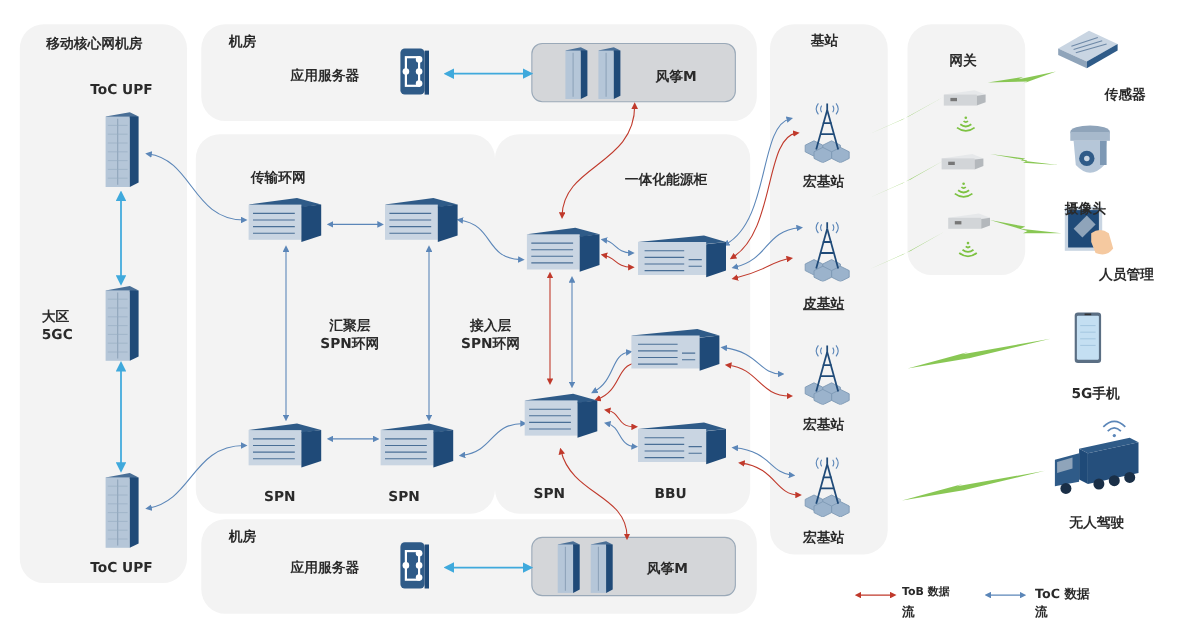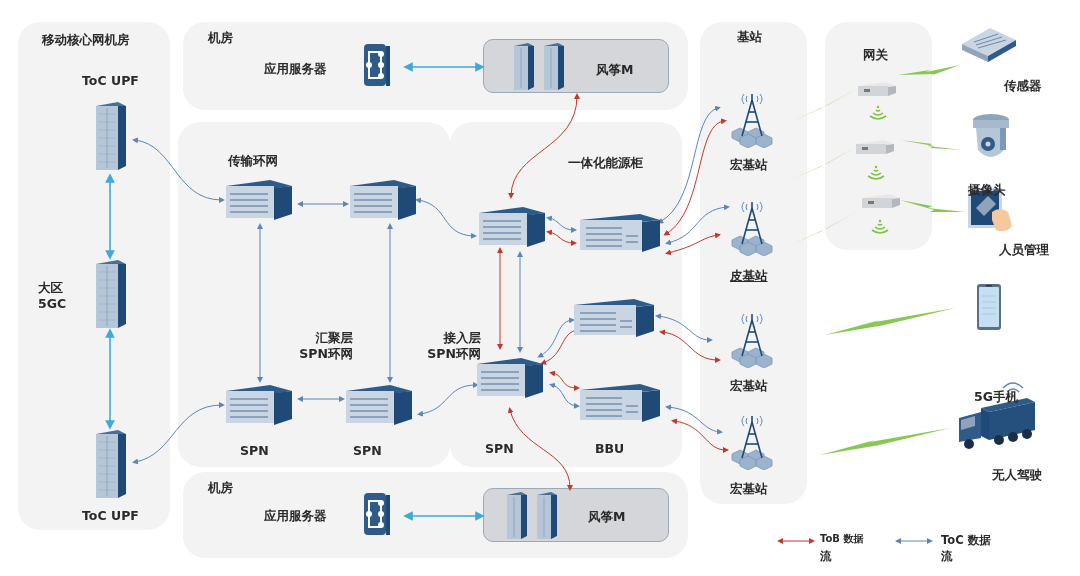--- a/index.html
+++ b/index.html
@@ -1,20 +1,20 @@
 <!DOCTYPE html>
 <html><head>
 <meta charset="utf-8">
 <style>
   * { box-sizing: border-box; margin: 0; padding: 0; }
   html, body { width: 1080px; height: 576px; background: #ffffff; overflow: hidden; }
   body { position: relative; font-family: "DejaVu Sans", "Liberation Sans", sans-serif; color: #222; }
   .panel { position: absolute; background: #f3f3f3; border-radius: 22px; }
   .lbl { position: absolute; font-weight: bold; font-size: 12.5px; color: #2a2a2a; white-space: nowrap; line-height: 1.25; }
-  .lbl.c { text-align: right; margin-top: 42px; }
+  .lbl.c { text-align: center; }
   .ico { position: absolute; }
   svg.links { position: absolute; left: 0; top: 0; width: 1080px; height: 576px; pointer-events: none; }
   .fz-box { position: absolute; background: #d4d6d9; border: 1.5px solid #9aa9b8; border-radius: 10px; }
 </style>
 </head>
 <body>
 
 <div class="panel" style="left:18px;top:22px;width:152px;height:508px;"></div>
 <div class="panel" style="left:183px;top:22px;width:505px;height:88px;"></div>
 <div class="panel" style="left:178px;top:122px;width:272px;height:345px;"></div>
@@ -508,19 +508,19 @@
 <div class="lbl" style="left:730px;top:157px;">宏基站</div>
 <div class="lbl" style="left:730px;top:268px;text-decoration:underline;">皮基站</div>
 <div class="lbl" style="left:730px;top:378px;">宏基站</div>
 <div class="lbl" style="left:730px;top:481px;">宏基站</div>
 
 <div class="lbl" style="left:863px;top:47px;">网关</div>
 
 <div class="lbl" style="left:968px;top:78px;margin-left:36px;">传感器</div>
 <div class="lbl" style="left:968px;top:182px;">摄像头</div>
 <div class="lbl" style="left:962px;top:242px;margin-left:37px;">人员管理</div>
-<div class="lbl" style="left:974px;top:350px;margin-top:39px;">5G手机</div>
-<div class="lbl" style="left:972px;top:467px;margin-left:20px;">无人驾驶</div>
+<div class="lbl" style="left:974px;top:350px;">5G手机</div>
+<div class="lbl" style="left:972px;top:467px;">无人驾驶</div>
 
 <div class="lbl" style="left:820px;top:533px;font-size:10px;">ToB 数据</div>
 <div class="lbl" style="left:820px;top:549px;font-size:11.5px;">流</div>
 <div class="lbl" style="left:941px;top:533px;font-size:11.5px;">ToC 数据</div>
 <div class="lbl" style="left:941px;top:549px;font-size:11.5px;">流</div>
 
 </body></html>

